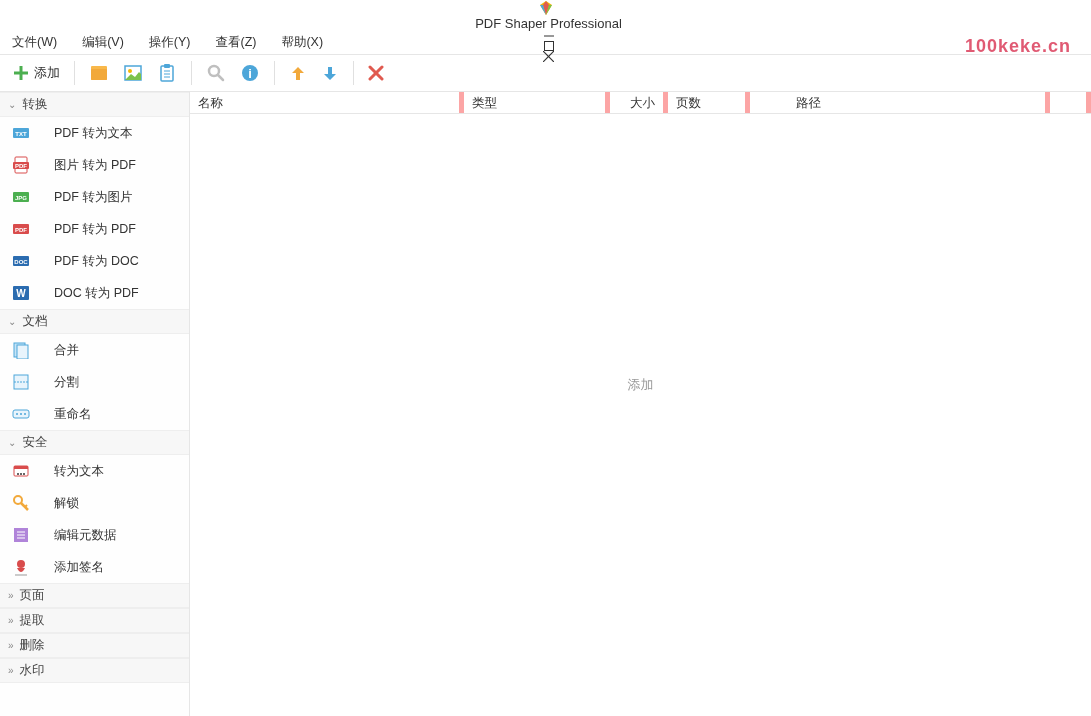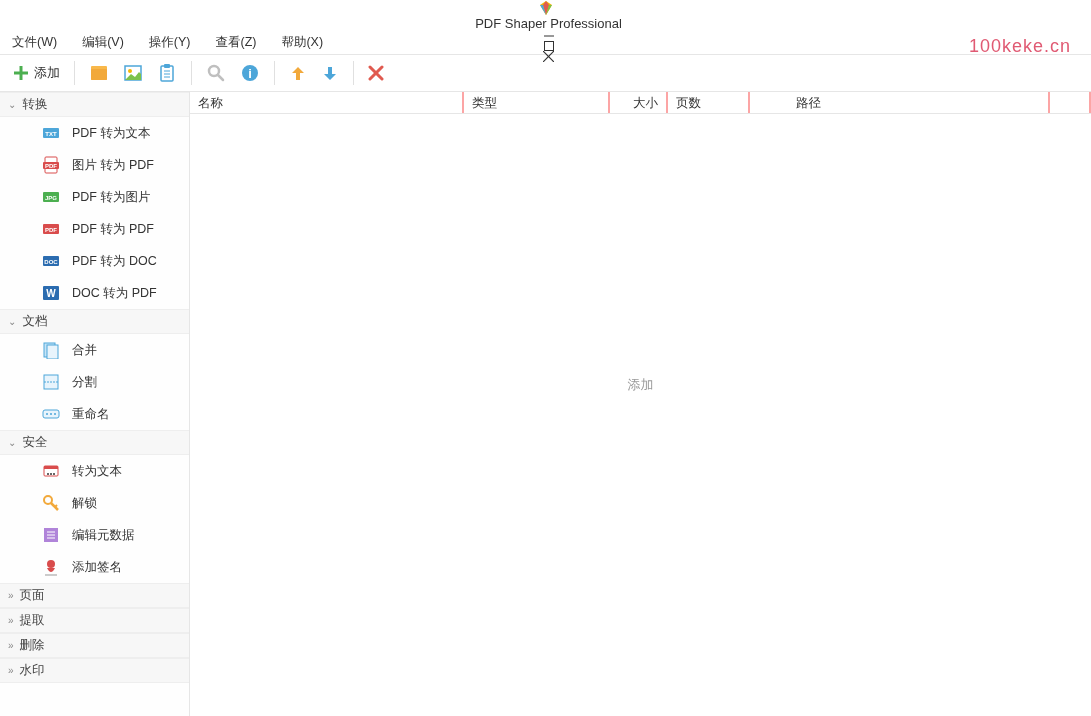--- a/index.html
+++ b/index.html
@@ -4,33 +4,33 @@
 <style>
 * { box-sizing: border-box; margin: 0; padding: 0; font-family: "Microsoft YaHei", "Segoe UI", sans-serif; }
 body { width: 1091px; height: 716px; background: #fff; overflow: hidden; font-size: 13px; color: #333; }
 .titlebar { height: 30px; display: flex; align-items: center; padding: 0 2px 0 8px; background: #fff; flex-direction: column; }
 .titlebar .app-icon { width: 16px; height: 16px; margin-right: 6px; }
 .titlebar .title { flex: 1; font-size: 13px; color: #333; }
 .winbtn { width: 46px; height: 30px; display: flex; align-items: center; justify-content: center; }
 .winbtn svg { display: block; }
 .menubar { height: 24px; display: flex; align-items: center; padding: 0 4px; gap: 9px; font-size: 12.5px; background: #fff; }
 .menubar span { padding: 2px 8px; }
-.watermark { position: absolute; right: 20px; top: 36px; color: #e05a73; font-size: 18px; font-weight: 400; letter-spacing: 1px; pointer-events: none; }
+.watermark { position: absolute; right: 20px; top: 36px; color: #e05a73; font-size: 18px; font-weight: 700; letter-spacing: 1px; pointer-events: none; }
 .toolbar { height: 38px; display: flex; align-items: center; gap: 6px; padding: 0 8px; border-top: 1px solid #e6e6e6; border-bottom: 1px solid #e6e6e6; background: #fff; }
 .tb-btn { display: flex; align-items: center; gap: 4px; padding: 4px; }
 .tb-sep { width: 1px; height: 24px; background: #e0e0e0; margin: 0 4px; }
 .main { display: flex; height: calc(716px - 30px - 24px - 38px); }
 .sidebar { width: 190px; border-right: 1px solid #e6e6e6; overflow: hidden; background: #fefefe; }
 .section-header { background: #f7f7f7; border-top: 1px solid #eee; border-bottom: 1px solid #eee; padding: 3px 8px; display: flex; align-items: center; gap: 6px; font-size: 12.5px; color: #444; }
 .section-header .chevron { color: #888; font-size: 10px; }
-.sidebar-item { display: flex; align-items: center; gap: 12px; padding: 7px 10px 7px 12px; font-size: 12.5px; margin-left: 30px; }
+.sidebar-item { display: flex; align-items: center; gap: 24px; padding: 7px 10px 7px 12px; font-size: 12.5px; }
 .sidebar-item .icon { width: 18px; height: 18px; display: flex; align-items: center; justify-content: center; }
 .content { flex: 1; position: relative; display: flex; flex-direction: column; }
 .col-header { height: 22px; display: flex; border-bottom: 1px solid #e6e6e6; font-size: 12.5px; color: #333; }
-.col-header .col { padding: 3px 8px; border-right: 2px solid #fca5a5; }
+.col-header .col { padding: 3px 8px; border-right: 5px solid #fca5a5; }
 .col-name { flex: 0 0 274px; }
 .col-type { flex: 0 0 146px; }
 .col-size { flex: 0 0 58px; text-align: right; }
 .col-pages { flex: 0 0 82px; }
 .col-path { flex: 0 0 262px; margin-left: 38px; }
 .col-extra { flex: 1; }
 .file-area { flex: 1; position: relative; }
 .placeholder { position: absolute; left: 50%; top: 45%; transform: translate(-50%, -50%); color: #999; font-size: 13px; }
 </style>
 </head>

